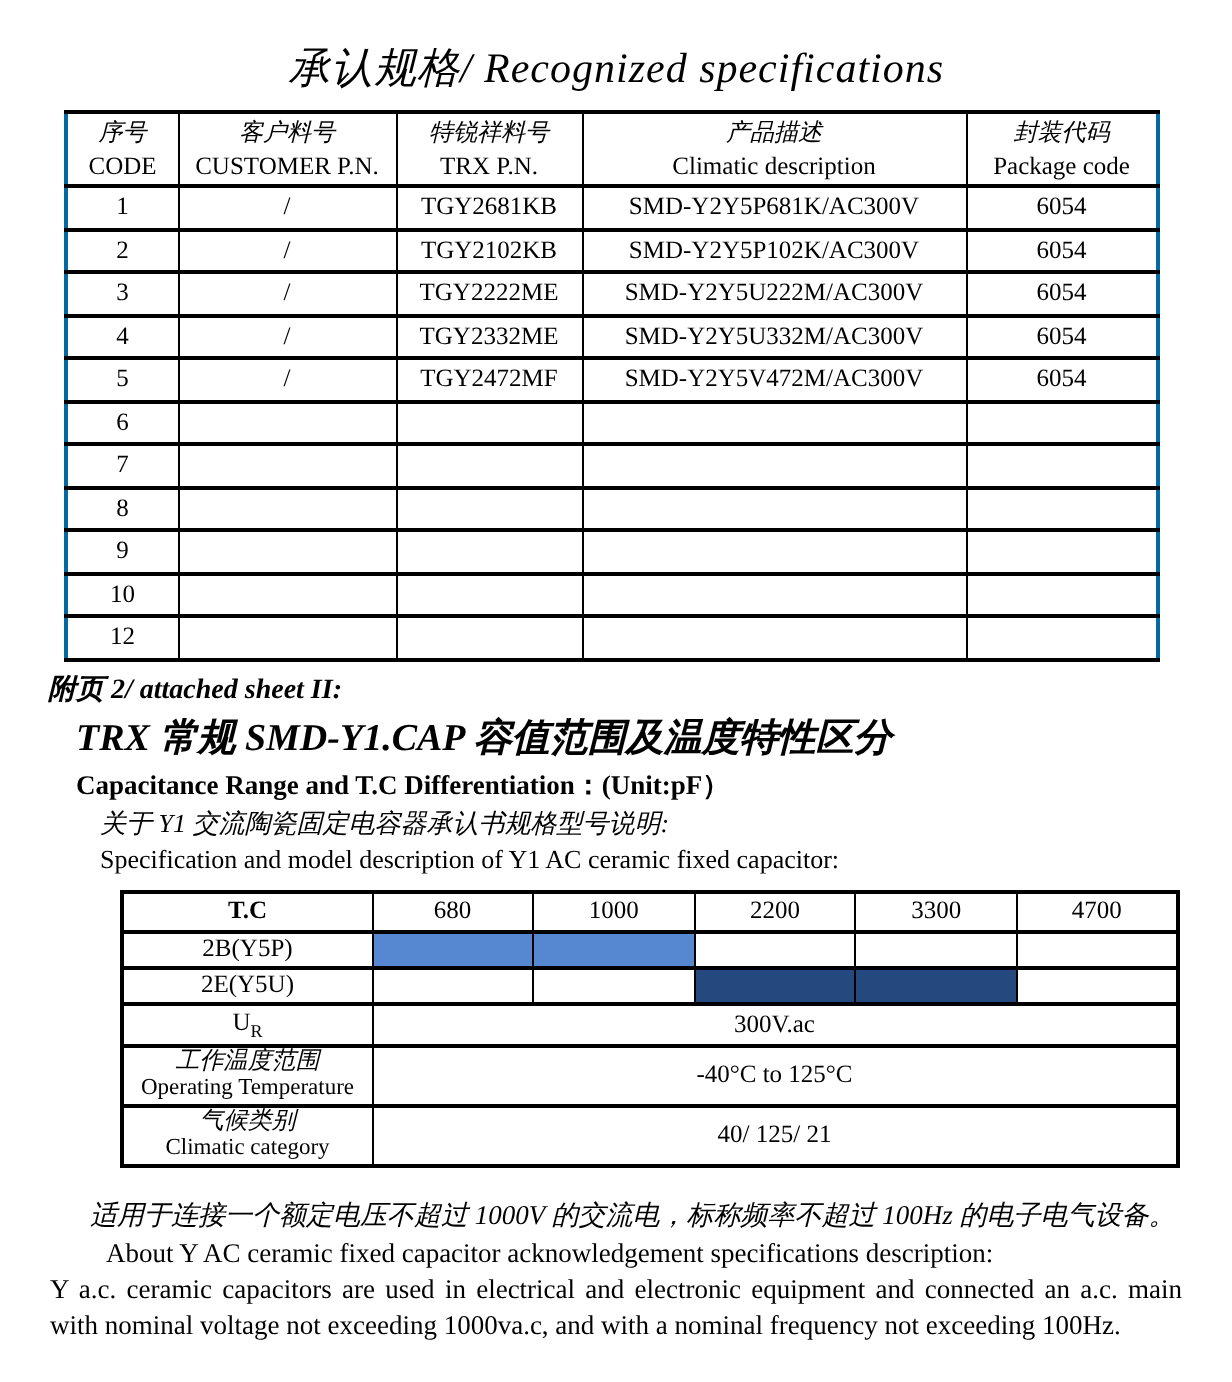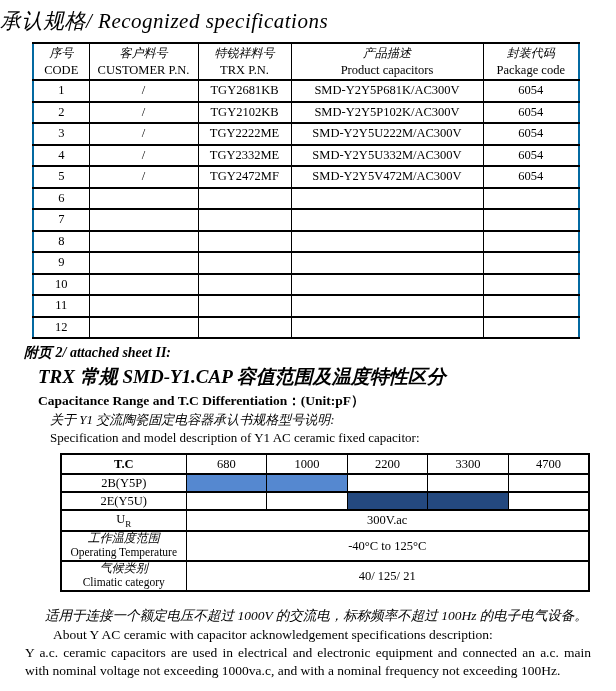--- a/index.html
+++ b/index.html
@@ -5,22 +5,22 @@
   * { box-sizing: border-box; }
   html, body { margin: 0; padding: 0; }
   body {
     width: 616px; height: 691px;
     background: #ffffff; color: #000;
     font-family: "Liberation Serif", "DejaVu Serif", serif;
     overflow: hidden;
   }
   .zh { font-style: italic; }           
   .page-title {
-    margin-top: 7px;
-    text-align: left;
+    margin-top: 20px;
+    text-align: center;
     font-size: 21px;
     letter-spacing: 0.5px;
   }
   
   table { border-collapse: collapse; table-layout: fixed; }
   .t1 {
     margin: 7px 0 0 32px;
     width: 546px;
     border: 2px solid #0369a1;
   }
@@ -85,21 +85,21 @@
 <body>
 
 <div class="page-title zh">承认规格/ Recognized specifications</div>
 
 <table class="t1">
   <tbody>
       <tr class="hdr">
     <td class="c-code"><span class="zh">序号</span><br><span>CODE</span></td>
     <td class="c-cust"><span class="zh">客户料号</span><br><span>CUSTOMER P.N.</span></td>
     <td class="c-trx"><span class="zh">特锐祥料号</span><br><span>TRX P.N.</span></td>
-    <td class="c-desc"><span class="zh">产品描述</span><br><span>Product capacitors</span></td>
+    <td class="c-desc"><span class="zh">产品描述</span><br><span>Climatic description</span></td>
     <td class="c-pkg"><span class="zh">封装代码</span><br><span>Package code</span></td>
   </tr>
   <tr class="r">
         <td>1</td>
         <td>/</td>
         <td>TGY2681KB</td>
         <td>SMD-Y2Y5P681K/AC300V</td>
         <td>6054</td>
       </tr>
   <tr class="r">
@@ -153,27 +153,20 @@
       </tr>
   <tr class="r">
         <td>9</td>
         <td></td>
         <td></td>
         <td></td>
         <td></td>
       </tr>
   <tr class="r">
         <td>10</td>
-        <td></td>
-        <td></td>
-        <td></td>
-        <td></td>
-      </tr>
-  <tr class="r">
-        <td>11</td>
         <td></td>
         <td></td>
         <td></td>
         <td></td>
       </tr>
   <tr class="r">
         <td>12</td>
         <td></td>
         <td></td>
         <td></td>
@@ -229,14 +222,14 @@
     <td>
           <span class="lbl2-zh zh">气候类别</span>
           <span class="lbl2-en">Climatic category</span>
         </td>
     <td colspan="5">40/ 125/ 21</td>
   </tr>
 </tbody>
   </table>
 
 <div class="f-zh zh">适用于连接一个额定电压不超过 1000V 的交流电，标称频率不超过 100Hz 的电子电气设备。</div>
-<div class="f-en-t">About Y AC ceramic with capacitor acknowledgement specifications description:</div>
+<div class="f-en-t">About Y AC ceramic fixed capacitor acknowledgement specifications description:</div>
 <div class="f-body">Y a.c. ceramic capacitors are used in electrical and electronic equipment and connected an a.c. main with nominal voltage not exceeding 1000va.c, and with a nominal frequency not exceeding 100Hz.</div>
 
 </body></html>

